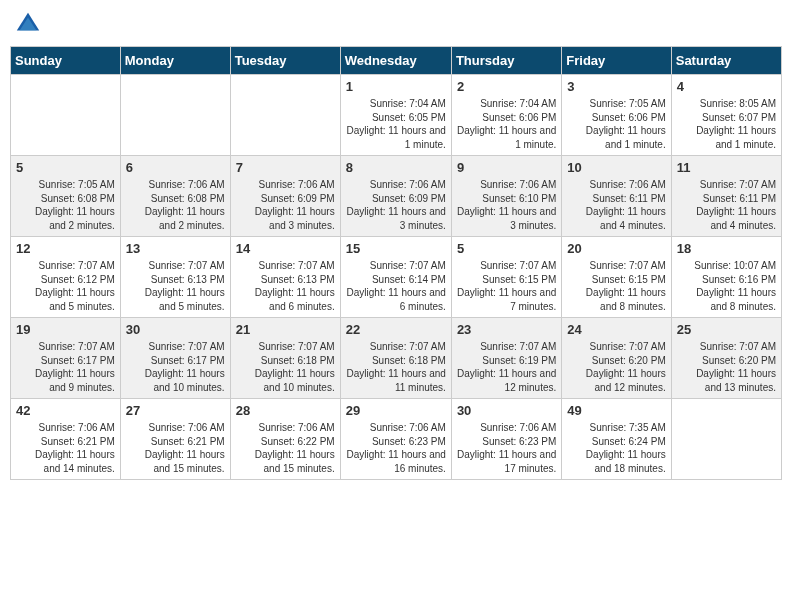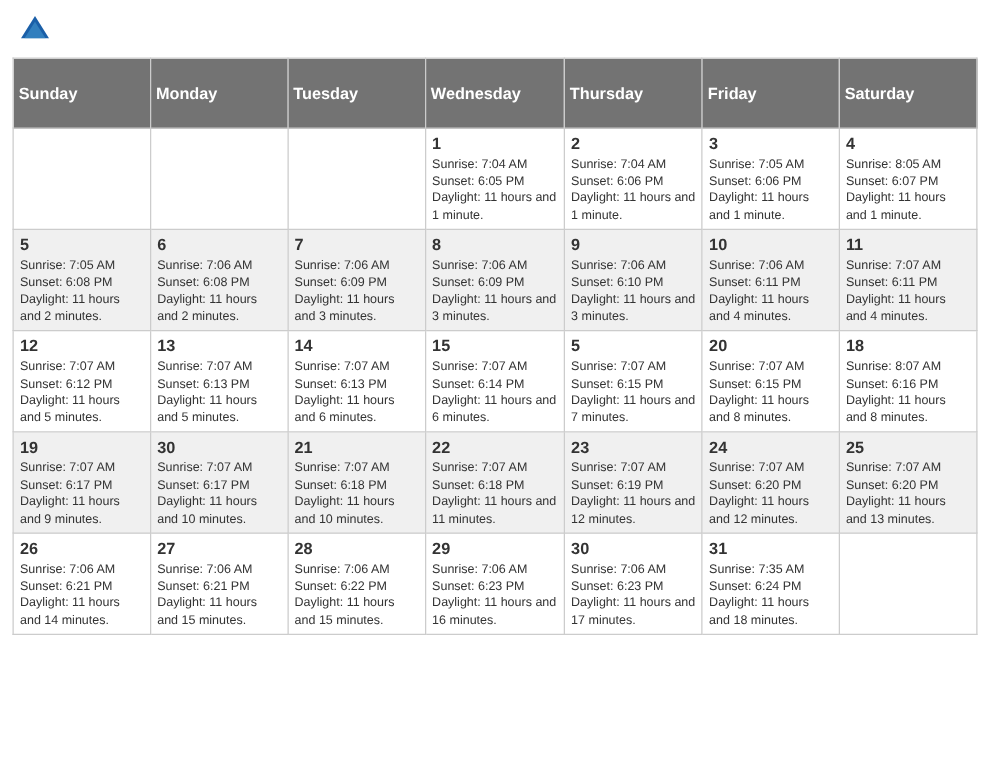--- a/index.html
+++ b/index.html
@@ -44,25 +44,25 @@
     .location-title {
       font-size: 16px;
       color: #555;
     }
     .calendar {
       width: 100%;
       border-collapse: collapse;
       border: 1px solid #ccc;
     }
     .calendar th {
-      background-color: #737373;
+      background-color: #0c4a6e;
       color: #fff;
       font-size: 13px;
       font-weight: bold;
-      padding: 20px 4px;
+      padding: 6px 4px;
       text-align: left;
       border: 1px solid #ccc;
     }
     .calendar td {
       vertical-align: top;
       border: 1px solid #ccc;
       padding: 4px 5px;
       font-size: 10.5px;
       color: #333;
       width: 113px;
@@ -71,20 +71,21 @@
     }
     .day-number {
       font-size: 13px;
       font-weight: bold;
       margin-bottom: 3px;
     }
     .day-info {
       font-size: 10px;
       line-height: 1.35;
       color: #333;
+      text-align: right;
     }
     .empty-cell {
       background: #f5f5f5;
     }
     .row-shaded td {
       background: #f0f0f0;
     }
     .row-white td {
       background: #fff;
     }
@@ -227,21 +228,21 @@
 Daylight: 11 hours and 7 minutes.</div>
         </td>
         <td>
           <div class="day-number">20</div>
           <div class="day-info">Sunrise: 7:07 AM
 Sunset: 6:15 PM
 Daylight: 11 hours and 8 minutes.</div>
         </td>
         <td>
           <div class="day-number">18</div>
-          <div class="day-info">Sunrise: 8:07 AM
+          <div class="day-info">Sunrise: 10:07 AM
 Sunset: 6:16 PM
 Daylight: 11 hours and 8 minutes.</div>
         </td>
       </tr>
       <tr class="row-shaded">
         <td>
           <div class="day-number">19</div>
           <div class="day-info">Sunrise: 7:07 AM
 Sunset: 6:17 PM
 Daylight: 11 hours and 9 minutes.</div>
@@ -278,21 +279,21 @@
         </td>
         <td>
           <div class="day-number">25</div>
           <div class="day-info">Sunrise: 7:07 AM
 Sunset: 6:20 PM
 Daylight: 11 hours and 13 minutes.</div>
         </td>
       </tr>
       <tr class="row-white">
         <td>
-          <div class="day-number">26</div>
+          <div class="day-number">42</div>
           <div class="day-info">Sunrise: 7:06 AM
 Sunset: 6:21 PM
 Daylight: 11 hours and 14 minutes.</div>
         </td>
         <td>
           <div class="day-number">27</div>
           <div class="day-info">Sunrise: 7:06 AM
 Sunset: 6:21 PM
 Daylight: 11 hours and 15 minutes.</div>
         </td>
@@ -308,21 +309,21 @@
 Sunset: 6:23 PM
 Daylight: 11 hours and 16 minutes.</div>
         </td>
         <td>
           <div class="day-number">30</div>
           <div class="day-info">Sunrise: 7:06 AM
 Sunset: 6:23 PM
 Daylight: 11 hours and 17 minutes.</div>
         </td>
         <td>
-          <div class="day-number">31</div>
+          <div class="day-number">49</div>
           <div class="day-info">Sunrise: 7:35 AM
 Sunset: 6:24 PM
 Daylight: 11 hours and 18 minutes.</div>
         </td>
         <td class="empty-cell"></td>
       </tr>
     </tbody>
 </table>
 
 </body></html>

